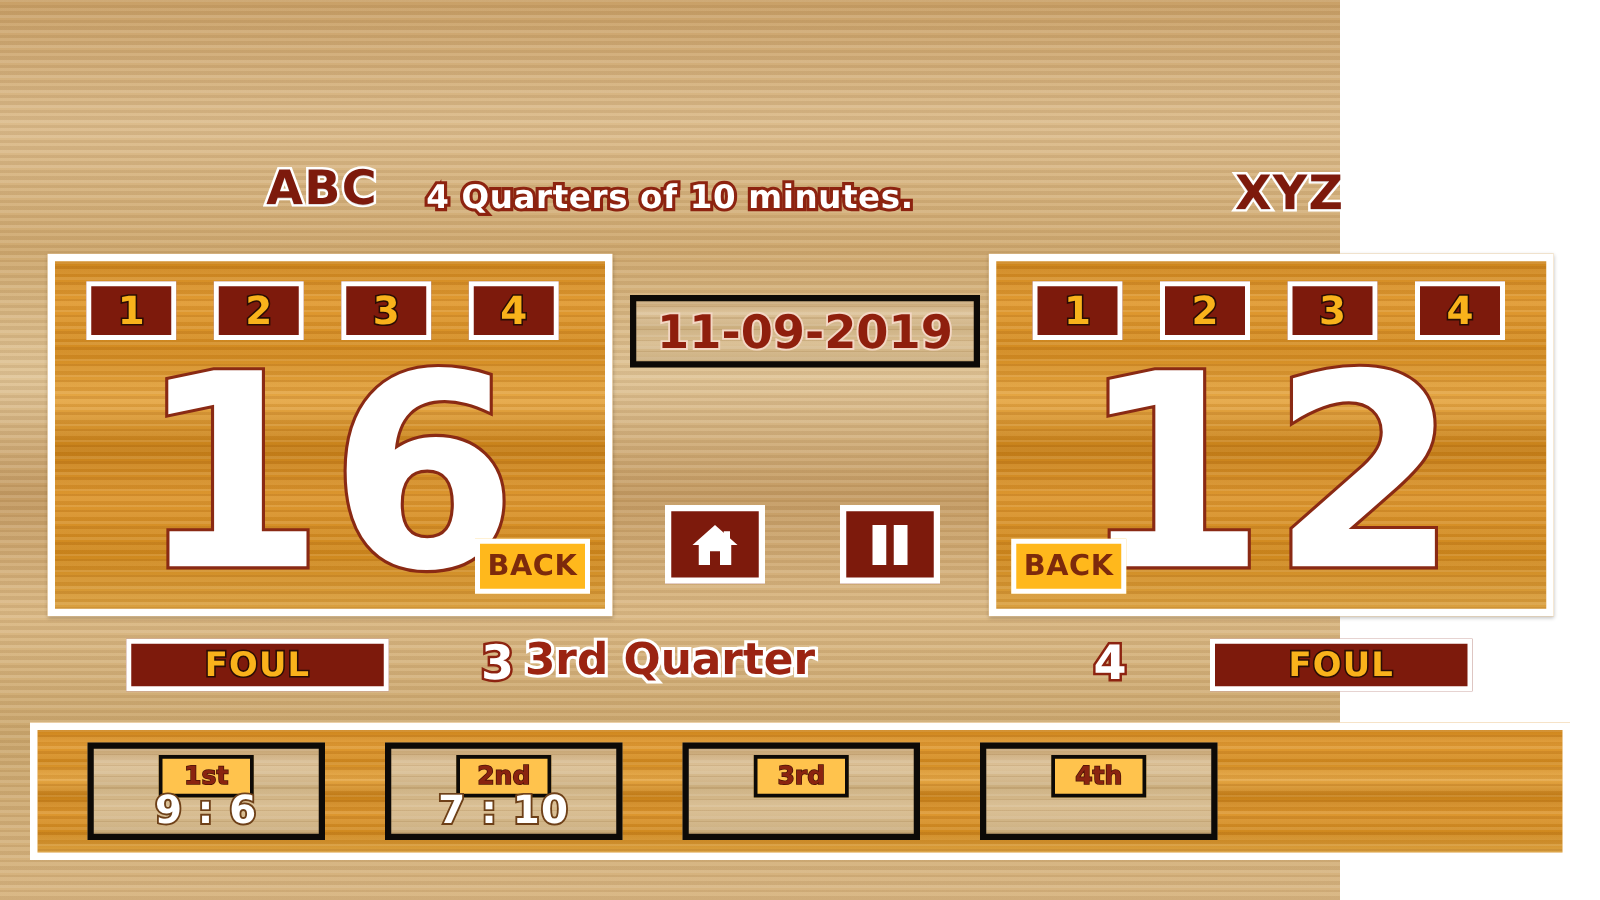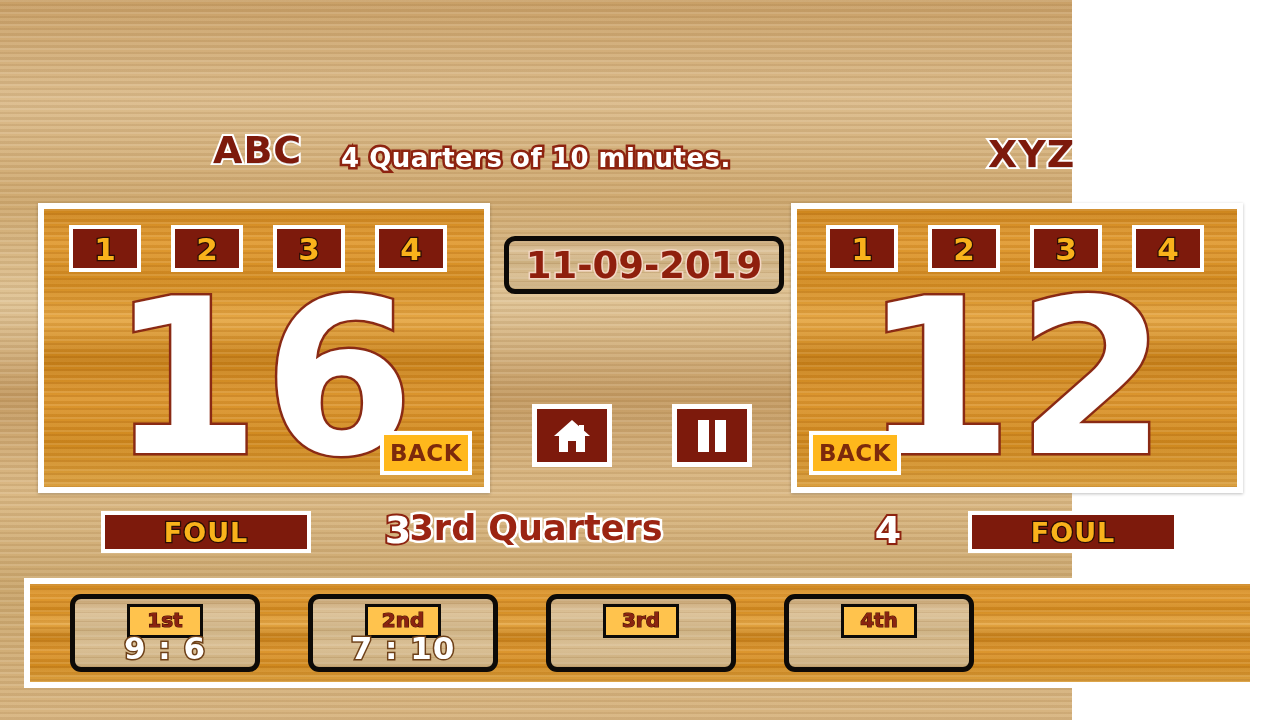--- a/index.html
+++ b/index.html
@@ -39,21 +39,20 @@
   }
   .wood-panel-light {
     background-color: #cdae80;
     background-image:
       repeating-linear-gradient(to bottom,
         rgba(255,255,255,0.13) 0px, rgba(255,255,255,0.13) 2px,
         rgba(0,0,0,0.00) 2px, rgba(0,0,0,0.00) 4px,
         rgba(120,78,30,0.12) 4px, rgba(120,78,30,0.12) 5px,
         rgba(255,255,255,0.06) 5px, rgba(255,255,255,0.06) 9px),
       linear-gradient(to bottom, #c6a473 0%, #dcc197 20%, #cbae7e 45%, #d9bd90 70%, #c8aa79 100%);
-    border-radius: 11px;
   }
 
   #app {
     position: relative;
     width: 1072px;
     height: 720px;
   }
 
   
   .team-name {
@@ -337,21 +336,21 @@
       <svg width="34" height="36" viewBox="0 0 34 36" aria-hidden="true">
         <rect x="3" y="2" width="11" height="32" fill="#ffffff"></rect>
         <rect x="20" y="2" width="11" height="32" fill="#ffffff"></rect>
       </svg>
     </span>
   </div>
 
   <div id="foul-left" class="foul-btn">FOUL</div>
   <div id="foul-count-left" class="foul-count">3</div>
 
-  <div class="quarter-label">3rd Quarters</div>
+  <div class="quarter-label">3rd Quarter</div>
 
   <div id="foul-count-right" class="foul-count">4</div>
   <div id="foul-right" class="foul-btn">FOUL</div>
 
   <div id="quarter-bar" class="wood-orange">
     <div class="quarter-box wood-panel-light">
       <div class="quarter-tag">1st</div>
       <div class="quarter-score">9 : 6</div>
     </div>
     <div class="quarter-box wood-panel-light">

